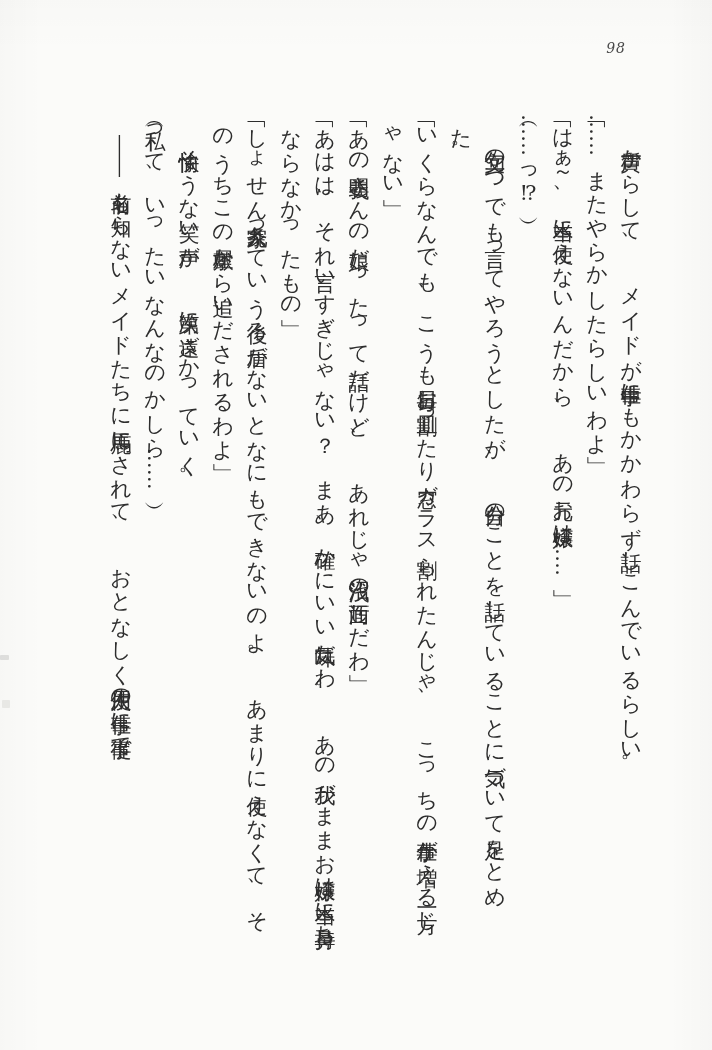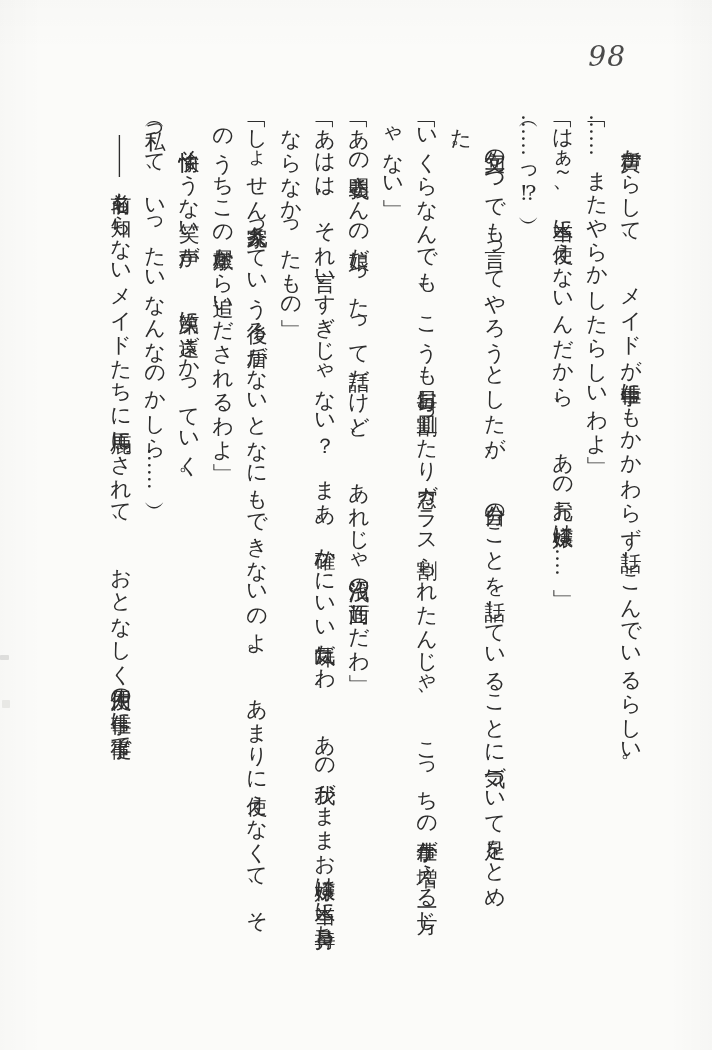--- a/index.html
+++ b/index.html
@@ -19,21 +19,21 @@
     position: absolute;
     inset: 0;
     background:
       linear-gradient(90deg, rgba(0,0,0,0.015), rgba(0,0,0,0) 6%, rgba(0,0,0,0) 94%, rgba(0,0,0,0.02)),
       linear-gradient(180deg, rgba(0,0,0,0.01), rgba(0,0,0,0) 5%);
   }
   .page-number {
     position: absolute;
     top: 40px;
     right: 86px;
-    font-size: 28px;
+    font-size: 14px;
     font-style: italic;
     color: #4a4a4a;
     letter-spacing: 1px;
   }
   .text-block {
     position: absolute;
     top: 114px;
     right: 64px;
     height: 824px;
     writing-mode: vertical-rl;

